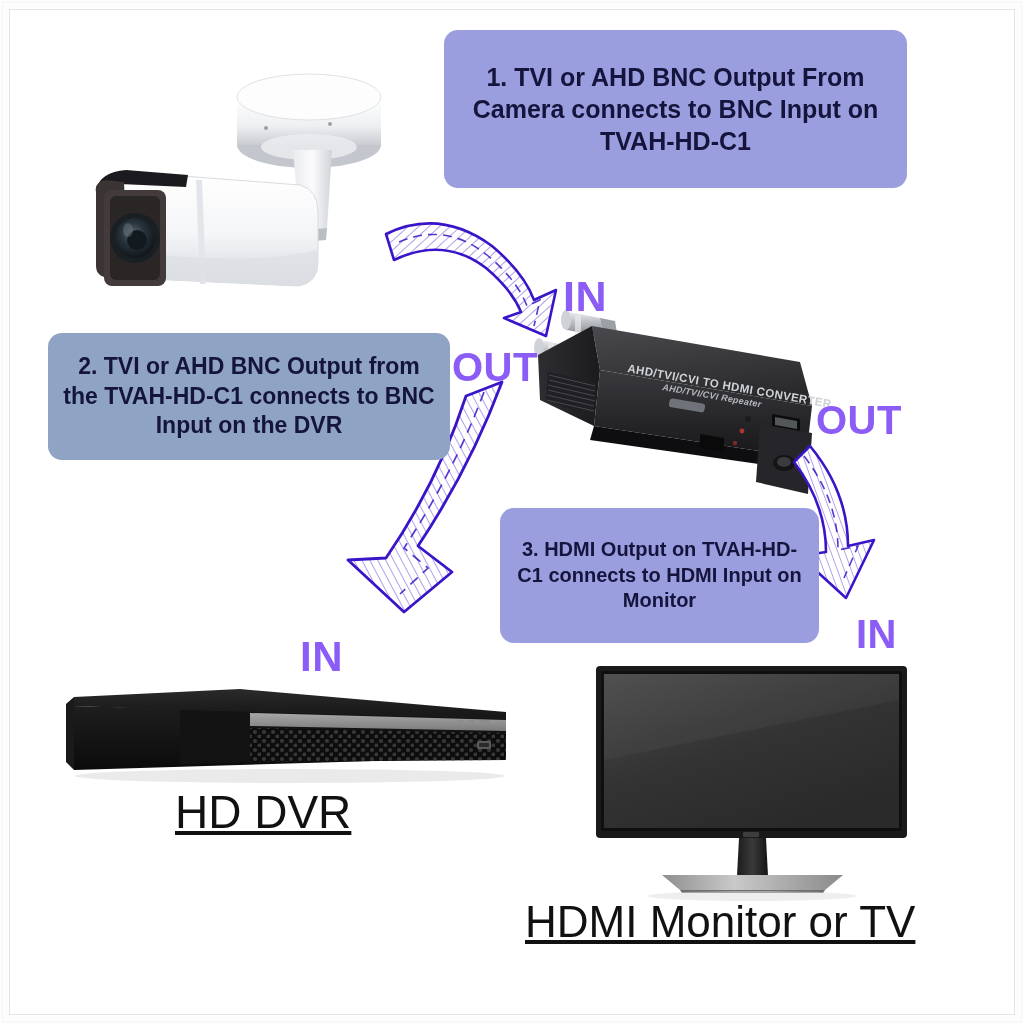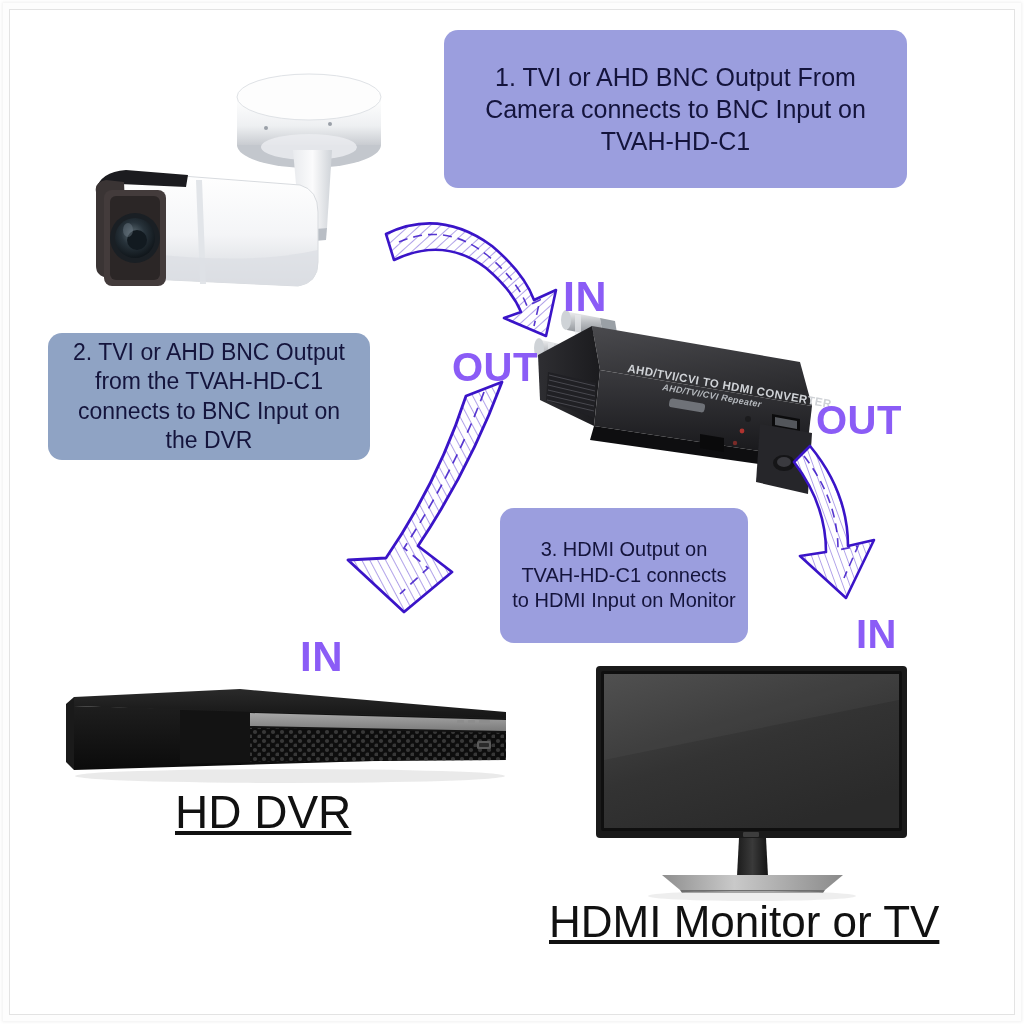--- a/index.html
+++ b/index.html
@@ -7,37 +7,37 @@
 
   #stage{position:relative;width:1024px;height:1024px;background:#ffffff;box-sizing:border-box;}
 
   
   #frame{position:absolute;left:9px;top:9px;width:1006px;height:1006px;
          border:1px solid #e3e3e3;box-sizing:border-box;
          box-shadow:0 0 0 6px #fdfdfd, 0 0 3px 7px #f0f0f0;pointer-events:none;}
 
   .callout{position:absolute;border-radius:14px;box-sizing:border-box;
            display:flex;align-items:center;justify-content:center;
-           text-align:center;color:#14143c;font-weight:400;line-height:1.28;
+           text-align:center;color:#14143c;font-weight:700;line-height:1.28;
            padding:8px 12px;}
 
   #callout-1{left:444px;top:30px;width:463px;height:158px;background:#9b9ede;font-size:25px;}
-  #callout-2{left:48px;top:333px;width:322px;height:127px;background:#8fa3c4;font-size:23px;}
-  #callout-3{left:500px;top:508px;width:248px;height:135px;background:#9b9ede;font-size:20px;}
+  #callout-2{left:48px;top:333px;width:402px;height:127px;background:#8fa3c4;font-size:23px;}
+  #callout-3{left:500px;top:508px;width:319px;height:135px;background:#9b9ede;font-size:20px;}
 
   .io-label{position:absolute;color:#8b5cf6;font-weight:700;letter-spacing:0.5px;}
   #io-in-converter{left:563px;top:272px;font-size:43px;}
   #io-out-converter{left:452px;top:345px;font-size:40px;}
   #io-out-hdmi{left:816px;top:398px;font-size:40px;}
   #io-in-monitor{left:856px;top:612px;font-size:40px;}
   #io-in-dvr{left:300px;top:633px;font-size:42px;}
 
   .device-caption{position:absolute;color:#111111;font-weight:400;text-decoration:underline;}
   #caption-dvr{left:175px;top:785px;font-size:46px;}
-  #caption-monitor{left:525px;top:897px;font-size:44px;margin-left:24px;}
+  #caption-monitor{left:525px;top:897px;font-size:44px;}
 
   svg.layer{position:absolute;left:0;top:0;width:1024px;height:1024px;overflow:visible;}
   #arrow-layer{pointer-events:none;}
 </style>
 </head>
 <body>
 
 <div id="stage">
 
   <svg class="layer">

